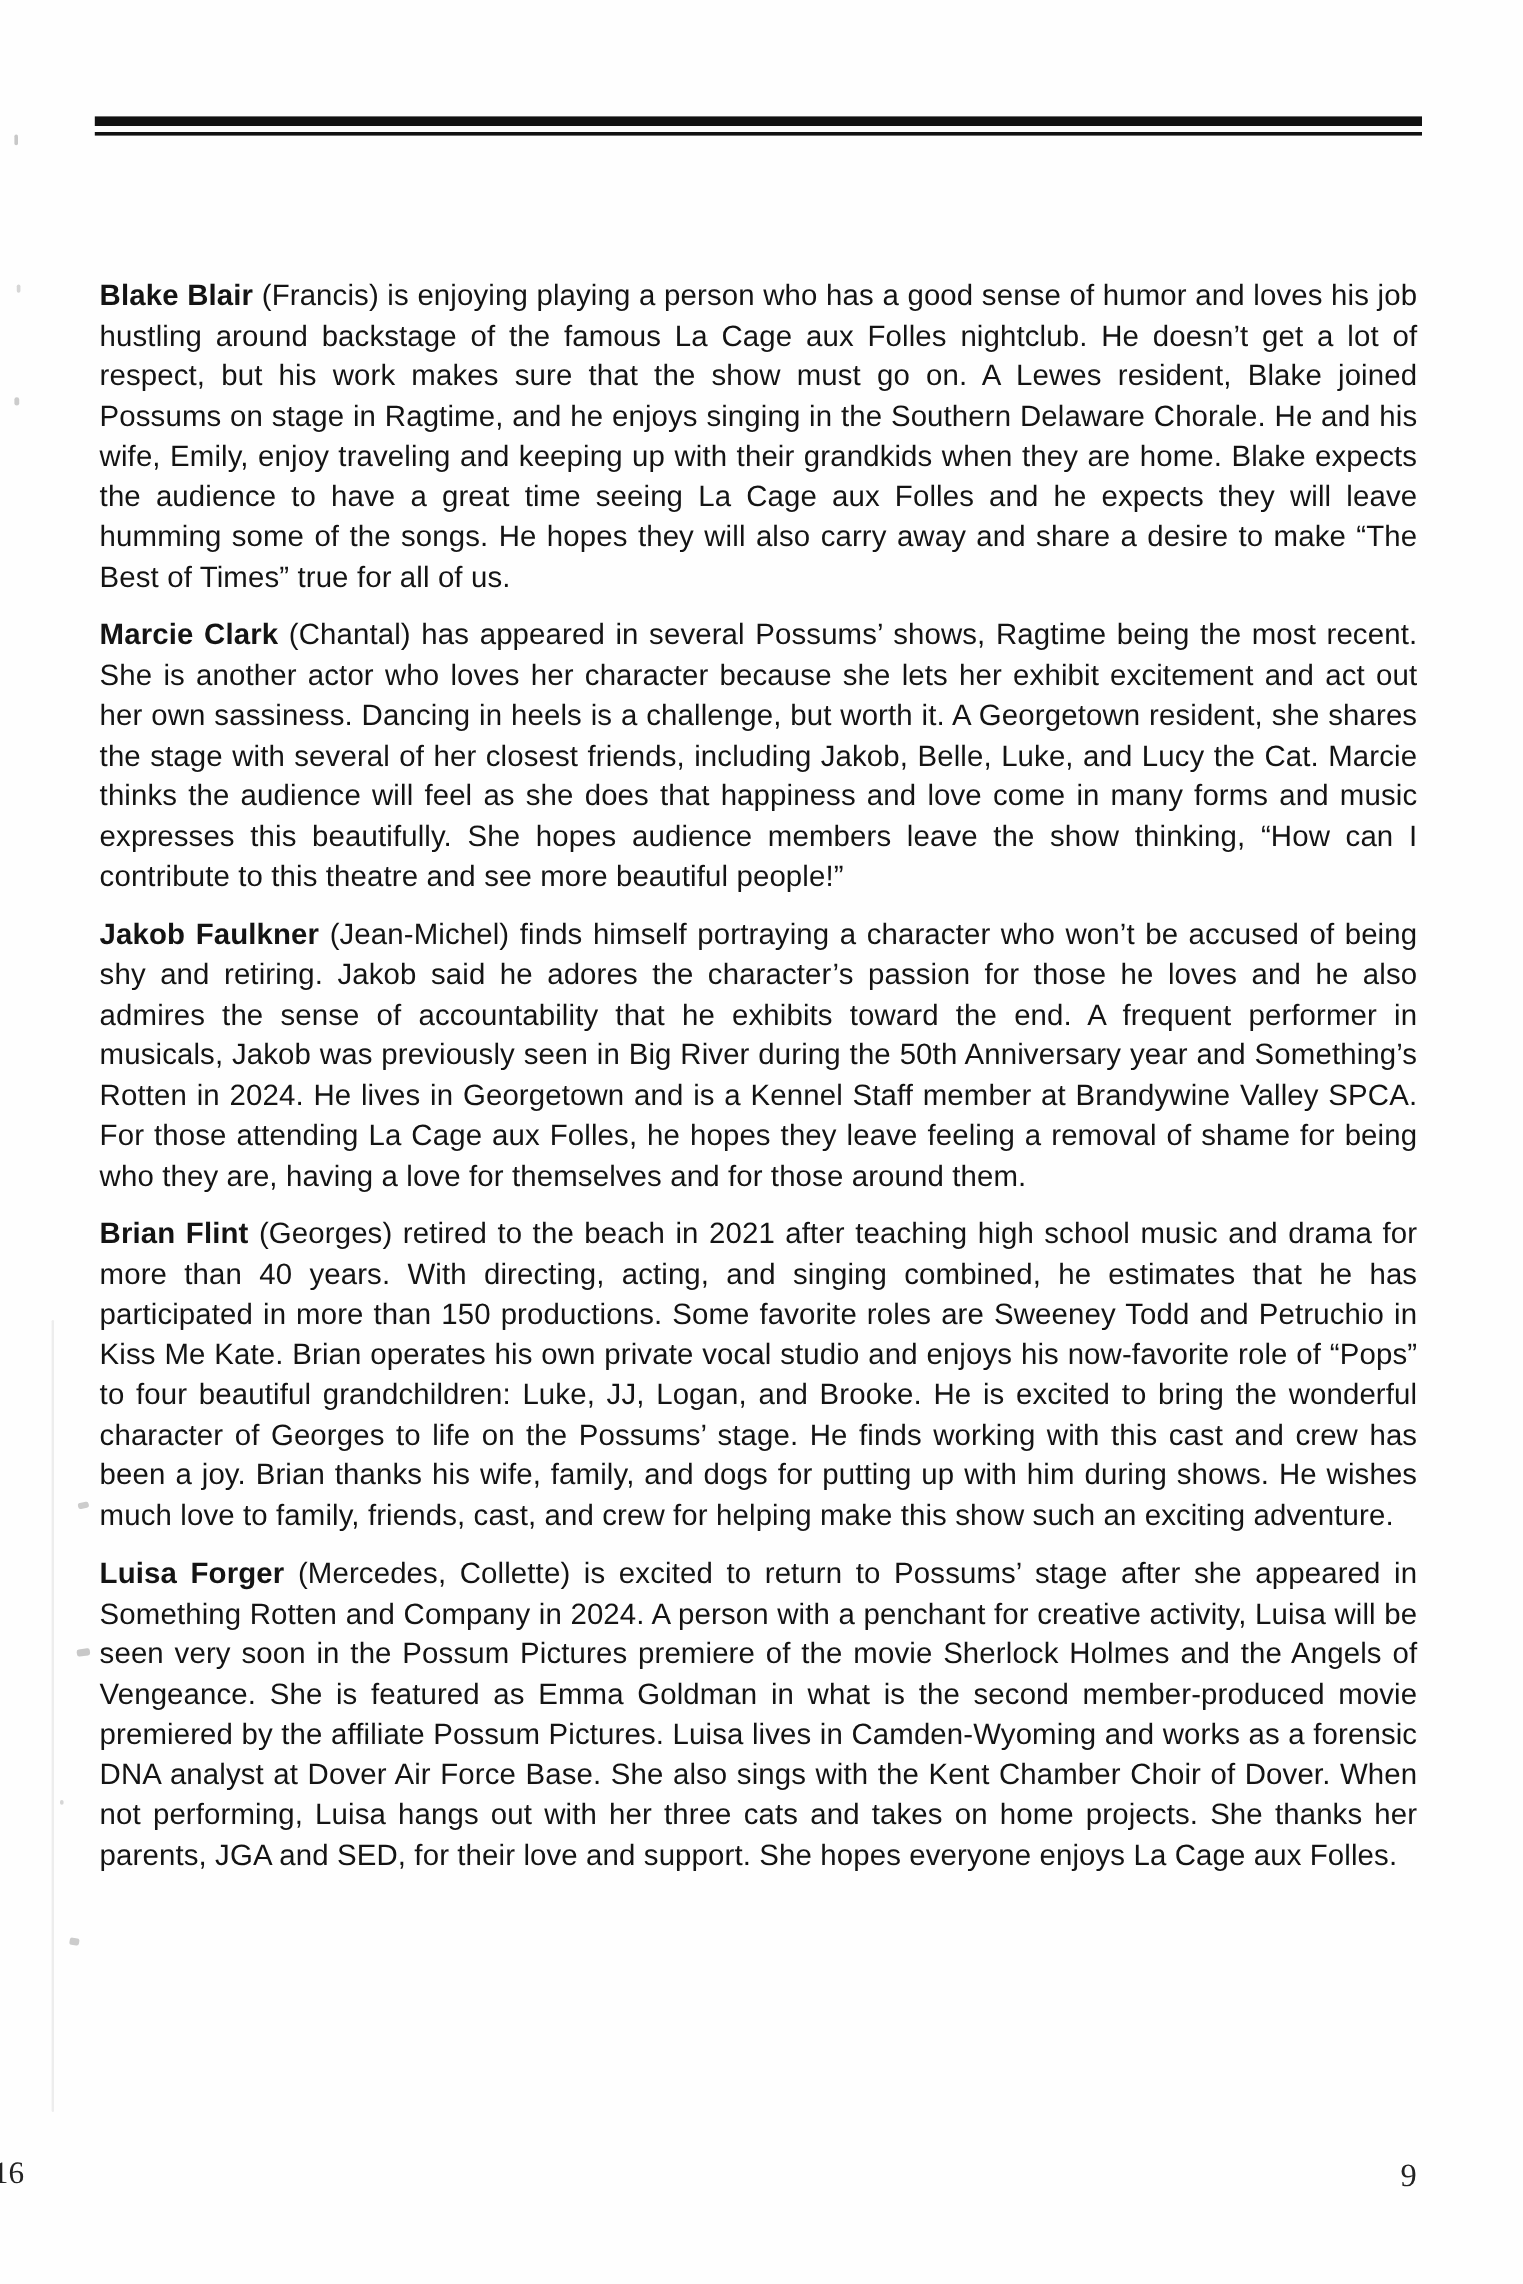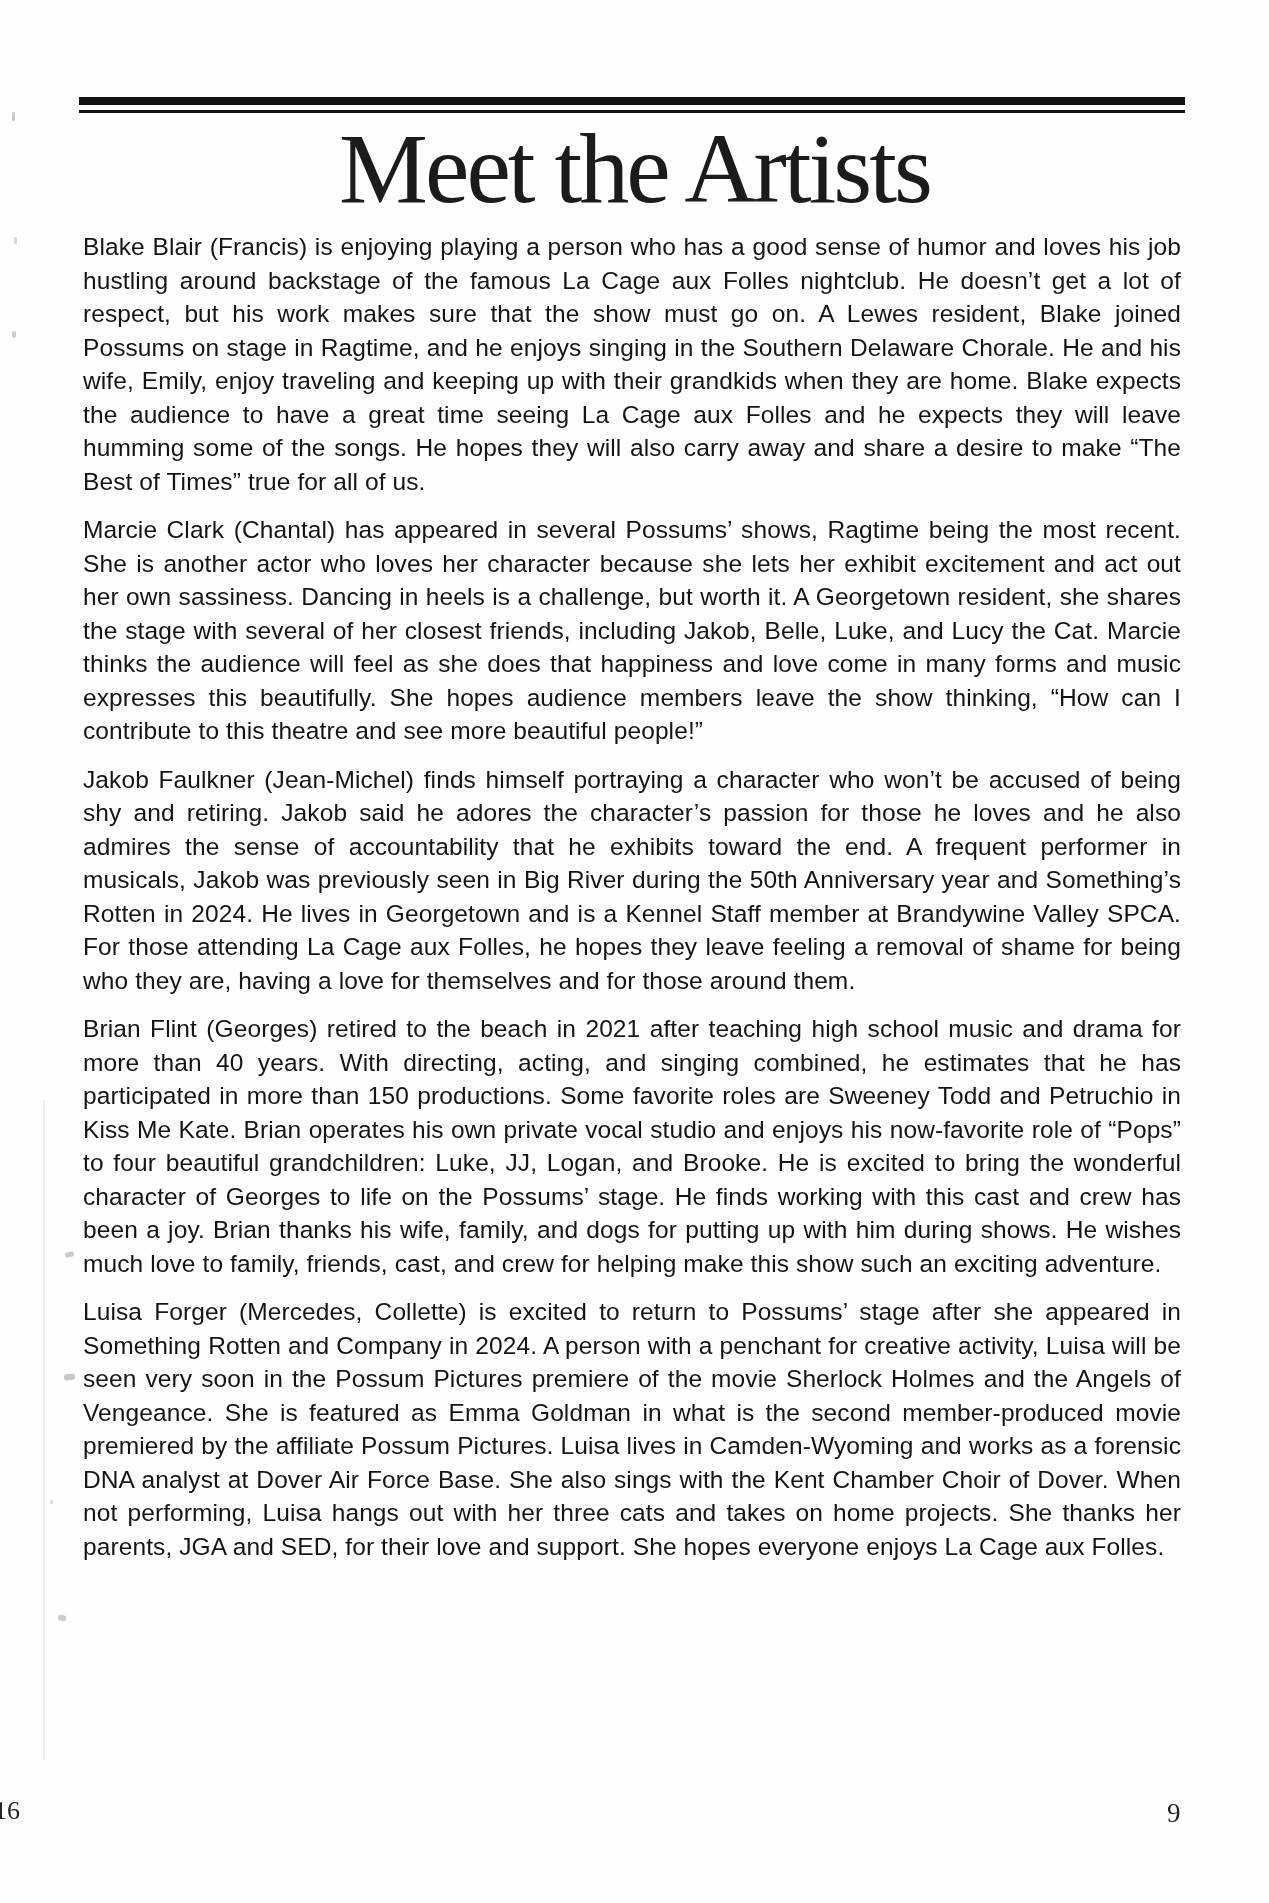--- a/index.html
+++ b/index.html
@@ -33,21 +33,21 @@
     left:83px;top:230px;width:1098px;
   }
   .bio{
     margin:0 0 15px 0;
     font-size:24.5px;
     line-height:33.5px;
     text-align:justify;
     letter-spacing:0.1px;
     color:#141414;
   }
-  .bio .bold{font-weight:normal;}
+  .bio .bold{font-weight:bold;}
   .bio .italic{}
   .pageno{
     position:absolute;
     font-family:"Liberation Serif","DejaVu Serif",serif;
     color:#232323;
   }
   .pageno-left{left:-6px;top:1796px;font-size:26px;}
   .pageno-right{left:1167px;top:1798px;font-size:27px;}
   .artifact{position:absolute;background:#9a9a9a;border-radius:2px;}
   .a1{left:12px;top:112px;width:3px;height:9px;opacity:.55;}
@@ -62,21 +62,20 @@
 </head>
 <body>
 
 <div class="page">
 
   <div class="header-rule">
     <div class="rule-thick"></div>
     <div class="rule-thin"></div>
   </div>
 
-  <h1 class="page-title">Meet the Artists</h1>
 
   <main class="bio-list">
     <p class="bio"><span class="bold">Blake Blair</span><span class="normal"> </span><span class="italic">(Francis)</span><span class="normal"> is enjoying playing a person who has a good sense of humor and loves his job hustling around backstage of the famous </span><span class="italic">La Cage aux Folles</span><span class="normal"> nightclub. He doesn’t get a lot of respect, but his work makes sure that the show must go on. A Lewes resident, Blake joined Possums on stage in </span><span class="italic">Ragtime</span><span class="normal">, and he enjoys singing in the Southern Delaware Chorale. He and his wife, Emily, enjoy traveling and keeping up with their grandkids when they are home. Blake expects the audience to have a great time seeing </span><span class="italic">La Cage aux Folles</span><span class="normal"> and he expects they will leave humming some of the songs. He hopes they will also carry away and share a desire to make “The Best of Times” true for all of us.</span></p>
     <p class="bio"><span class="bold">Marcie Clark</span><span class="normal"> </span><span class="italic">(Chantal)</span><span class="normal"> has appeared in several Possums’ shows, </span><span class="italic">Ragtime</span><span class="normal"> being the most recent. She is another actor who loves her character because she lets her exhibit excitement and act out her own sassiness. Dancing in heels is a challenge, but worth it. A Georgetown resident, she shares the stage with several of her closest friends, including Jakob, Belle, Luke, and Lucy the Cat. Marcie thinks the audience will feel as she does that happiness and love come in many forms and music expresses this beautifully. She hopes audience members leave the show thinking, “How can I contribute to this theatre and see more beautiful people!”</span></p>
     <p class="bio"><span class="bold">Jakob Faulkner</span><span class="normal"> </span><span class="italic">(Jean-Michel)</span><span class="normal"> finds himself portraying a character who won’t be accused of being shy and retiring. Jakob said he adores the character’s passion for those he loves and he also admires the sense of accountability that he exhibits toward the end. A frequent performer in musicals, Jakob was previously seen in </span><span class="italic">Big River</span><span class="normal"> during the 50th Anniversary year and </span><span class="italic">Something’s Rotten</span><span class="normal"> in 2024. He lives in Georgetown and is a Kennel Staff member at Brandywine Valley SPCA. For those attending </span><span class="italic">La Cage aux Folles</span><span class="normal">, he hopes they leave feeling a removal of shame for being who they are, having a love for themselves and for those around them.</span></p>
     <p class="bio"><span class="bold">Brian Flint</span><span class="normal"> </span><span class="italic">(Georges)</span><span class="normal"> retired to the beach in 2021 after teaching high school music and drama for more than 40 years. With directing, acting, and singing combined, he estimates that he has participated in more than 150 productions. Some favorite roles are Sweeney Todd and Petruchio in </span><span class="italic">Kiss Me Kate</span><span class="normal">. Brian operates his own private vocal studio and enjoys his now-favorite role of “Pops” to four beautiful grandchildren: Luke, JJ, Logan, and Brooke. He is excited to bring the wonderful character of Georges to life on the Possums’ stage. He finds working with this cast and crew has been a joy. Brian thanks his wife, family, and dogs for putting up with him during shows. He wishes much love to family, friends, cast, and crew for helping make this show such an exciting adventure.</span></p>
     <p class="bio"><span class="bold">Luisa Forger</span><span class="normal"> </span><span class="italic">(Mercedes, Collette)</span><span class="normal"> is excited to return to Possums’ stage after she appeared in </span><span class="italic">Something Rotten</span><span class="normal"> and </span><span class="italic">Company</span><span class="normal"> in 2024. A person with a penchant for creative activity, Luisa will be seen very soon in the Possum Pictures premiere of the movie </span><span class="italic">Sherlock Holmes and the Angels of Vengeance</span><span class="normal">. She is featured as Emma Goldman in what is the second member-produced movie premiered by the affiliate Possum Pictures. Luisa lives in Camden-Wyoming and works as a forensic DNA analyst at Dover Air Force Base. She also sings with the Kent Chamber Choir of Dover. When not performing, Luisa hangs out with her three cats and takes on home projects. She thanks her parents, JGA and SED, for their love and support. She hopes everyone enjoys </span><span class="italic">La Cage aux Folles</span><span class="normal">.</span></p>
   </main>
 
   <div class="pageno pageno-left">16</div>

